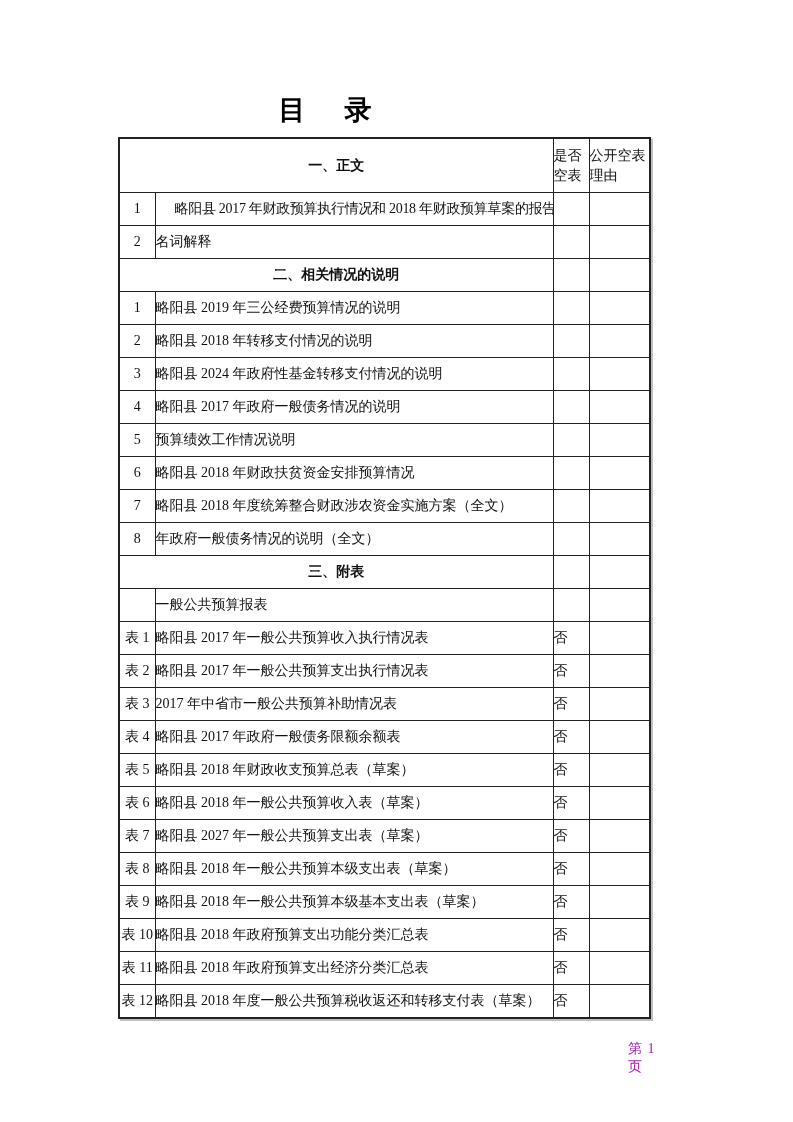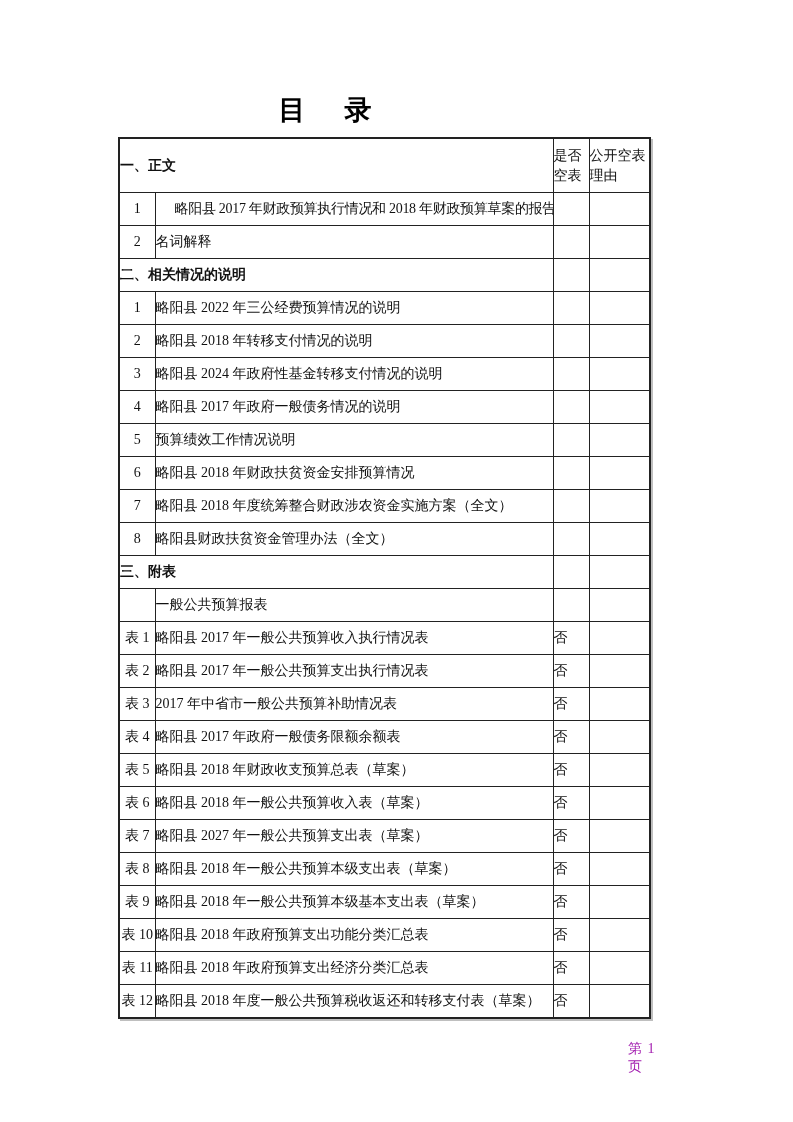--- a/index.html
+++ b/index.html
@@ -46,21 +46,21 @@
     overflow: hidden;
   }
   table.toc { border: 2px solid #222222; }
   table.toc thead td { height: 53px; }
   table.toc tbody td { height: 32px; }
   td.sec {
     font-family: "Liberation Sans", "DejaVu Sans", sans-serif;
     font-weight: bold;
     font-size: 15px;
     padding-left: 3px;
-    text-align: left;
+    text-align: center;
   }
   td.num {
     text-align: center;
     font-family: "Liberation Serif", "DejaVu Serif", serif;
     white-space: nowrap;
   }
   td.txt {
     text-align: left;
     padding-left: 14px;
     white-space: nowrap;
@@ -128,21 +128,21 @@
           <td class="c"></td>
           <td class="c"></td>
         </tr>
         <tr>
           <td class="sec" colspan="2">二、相关情况的说明</td>
           <td class="c"></td>
           <td class="c"></td>
         </tr>
         <tr>
           <td class="num">1</td>
-          <td class="txt">略阳县 2022 年三公经费预算情况的说明</td>
+          <td class="txt">略阳县 2019 年三公经费预算情况的说明</td>
           <td class="c"></td>
           <td class="c"></td>
         </tr>
         <tr>
           <td class="num">2</td>
           <td class="txt">略阳县 2018 年转移支付情况的说明</td>
           <td class="c"></td>
           <td class="c"></td>
         </tr>
         <tr>
@@ -170,21 +170,21 @@
           <td class="c"></td>
         </tr>
         <tr>
           <td class="num">7</td>
           <td class="txt">略阳县 2018 年度统筹整合财政涉农资金实施方案（全文）</td>
           <td class="c"></td>
           <td class="c"></td>
         </tr>
         <tr>
           <td class="num">8</td>
-          <td class="txt">略阳县财政扶贫资金管理办法（全文）</td>
+          <td class="txt">年政府一般债务情况的说明（全文）</td>
           <td class="c"></td>
           <td class="c"></td>
         </tr>
         <tr>
           <td class="sec" colspan="2">三、附表</td>
           <td class="c"></td>
           <td class="c"></td>
         </tr>
         <tr>
           <td class="num"></td>

